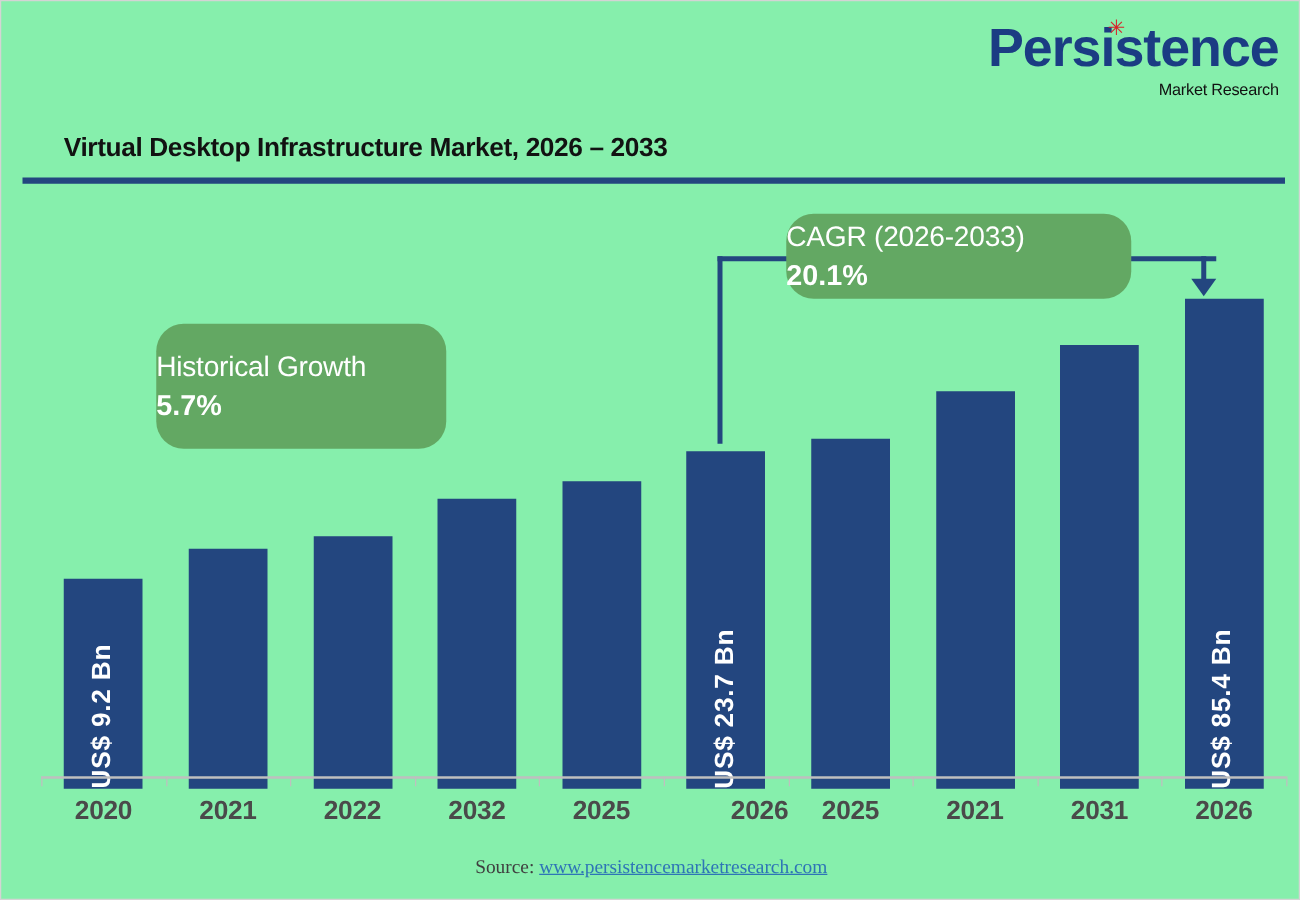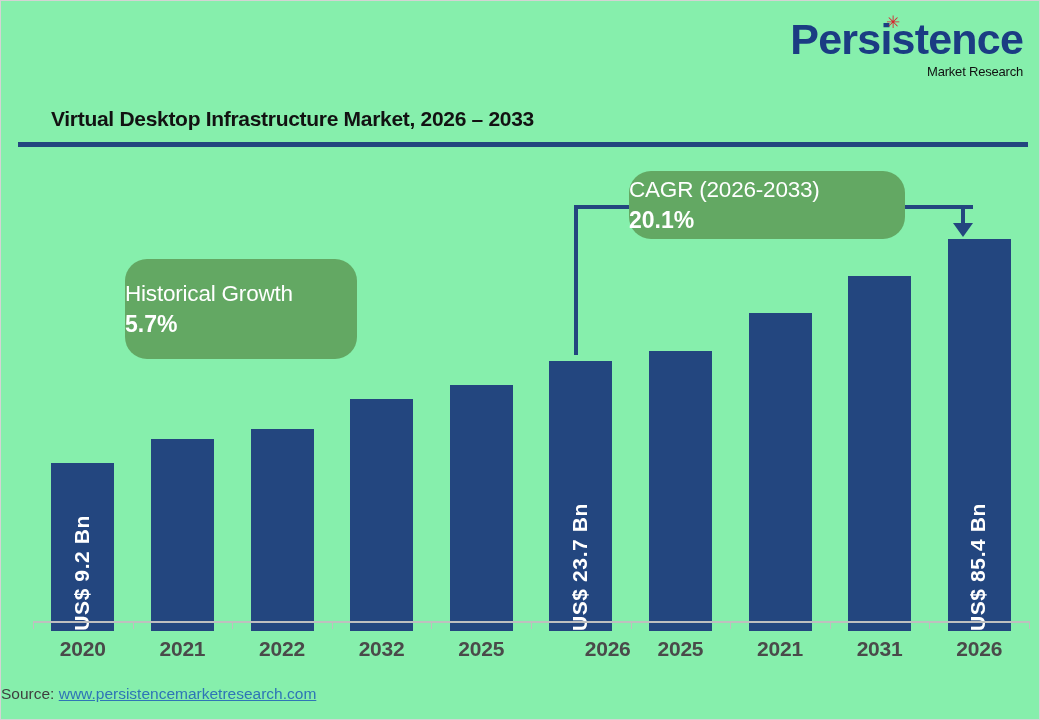--- a/index.html
+++ b/index.html
@@ -158,23 +158,24 @@
     border-right: 10px solid transparent;
     border-top: 14px solid #23467f;
     z-index: 3;
   }
 
   
   #source {
     position: absolute;
     left: 0; top: 684px;
     width: 1040px;
-    text-align: left;
+    text-align: center;
     font-size: 15.5px;
     color: #3f3f3f;
+    font-family: Liberation Serif, serif;
   }
   #source-link {
     color: #2e75b6;
     text-decoration: underline;
   }
 </style>
 </head>
 <body>
 
 <div id="page">

